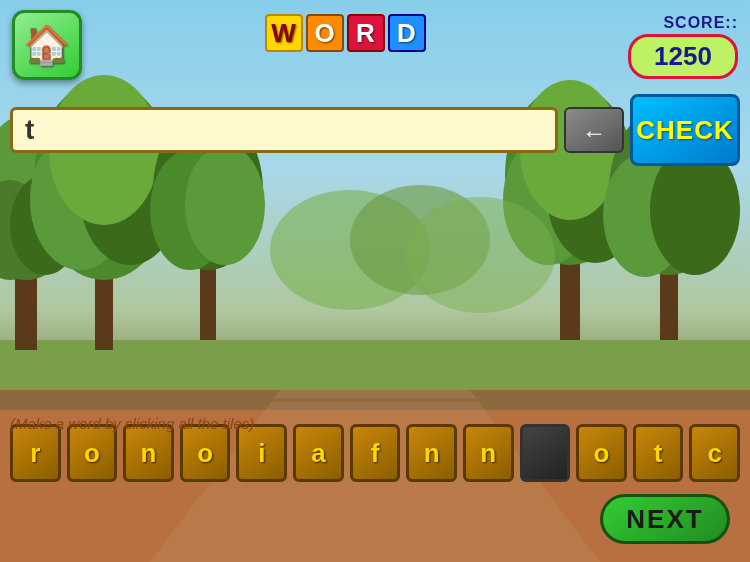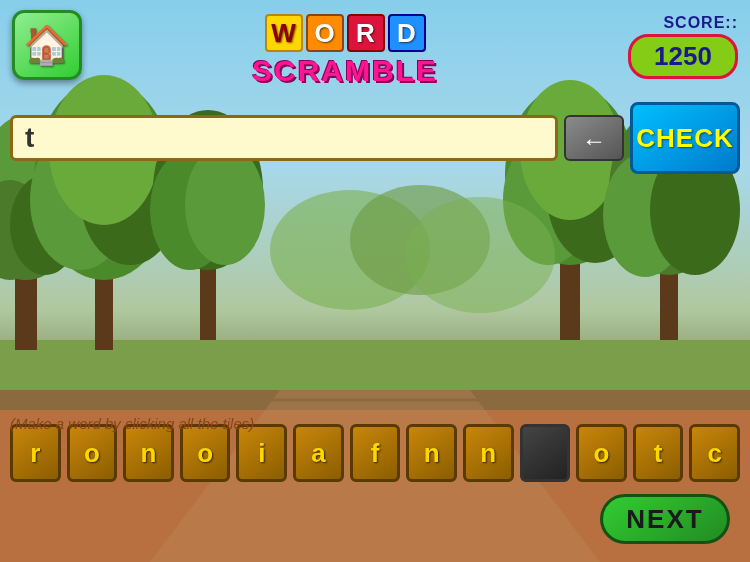--- a/index.html
+++ b/index.html
@@ -102,21 +102,21 @@
     }
 
     #score-label {
       color: #1a1a8c;
       font-size: 16px;
       font-weight: 900;
       letter-spacing: 1px;
     }
 
     #score-value {
-      background: #84cc16;
+      background: #bef264;
       border: 3px solid #dc143c;
       border-radius: 20px;
       padding: 4px 20px;
       font-size: 26px;
       font-weight: 900;
       color: #1a1a8c;
       min-width: 110px;
       text-align: center;
       margin-top: 2px;
     }
@@ -317,21 +317,20 @@
       <span id="home-icon">🏠</span>
     </div>
 
     <div id="title-area">
       <div id="title-word">
         <div class="title-letter tl-yellow">W</div>
         <div class="title-letter tl-orange">O</div>
         <div class="title-letter tl-red">R</div>
         <div class="title-letter tl-blue">D</div>
       </div>
-      <div id="title-scramble">SCRAMBLE</div>
     </div>
 
     <div id="score-area">
       <div id="score-label">SCORE::</div>
       <div id="score-value">1250</div>
     </div>
 
   </div>
 
   <div id="input-row">

